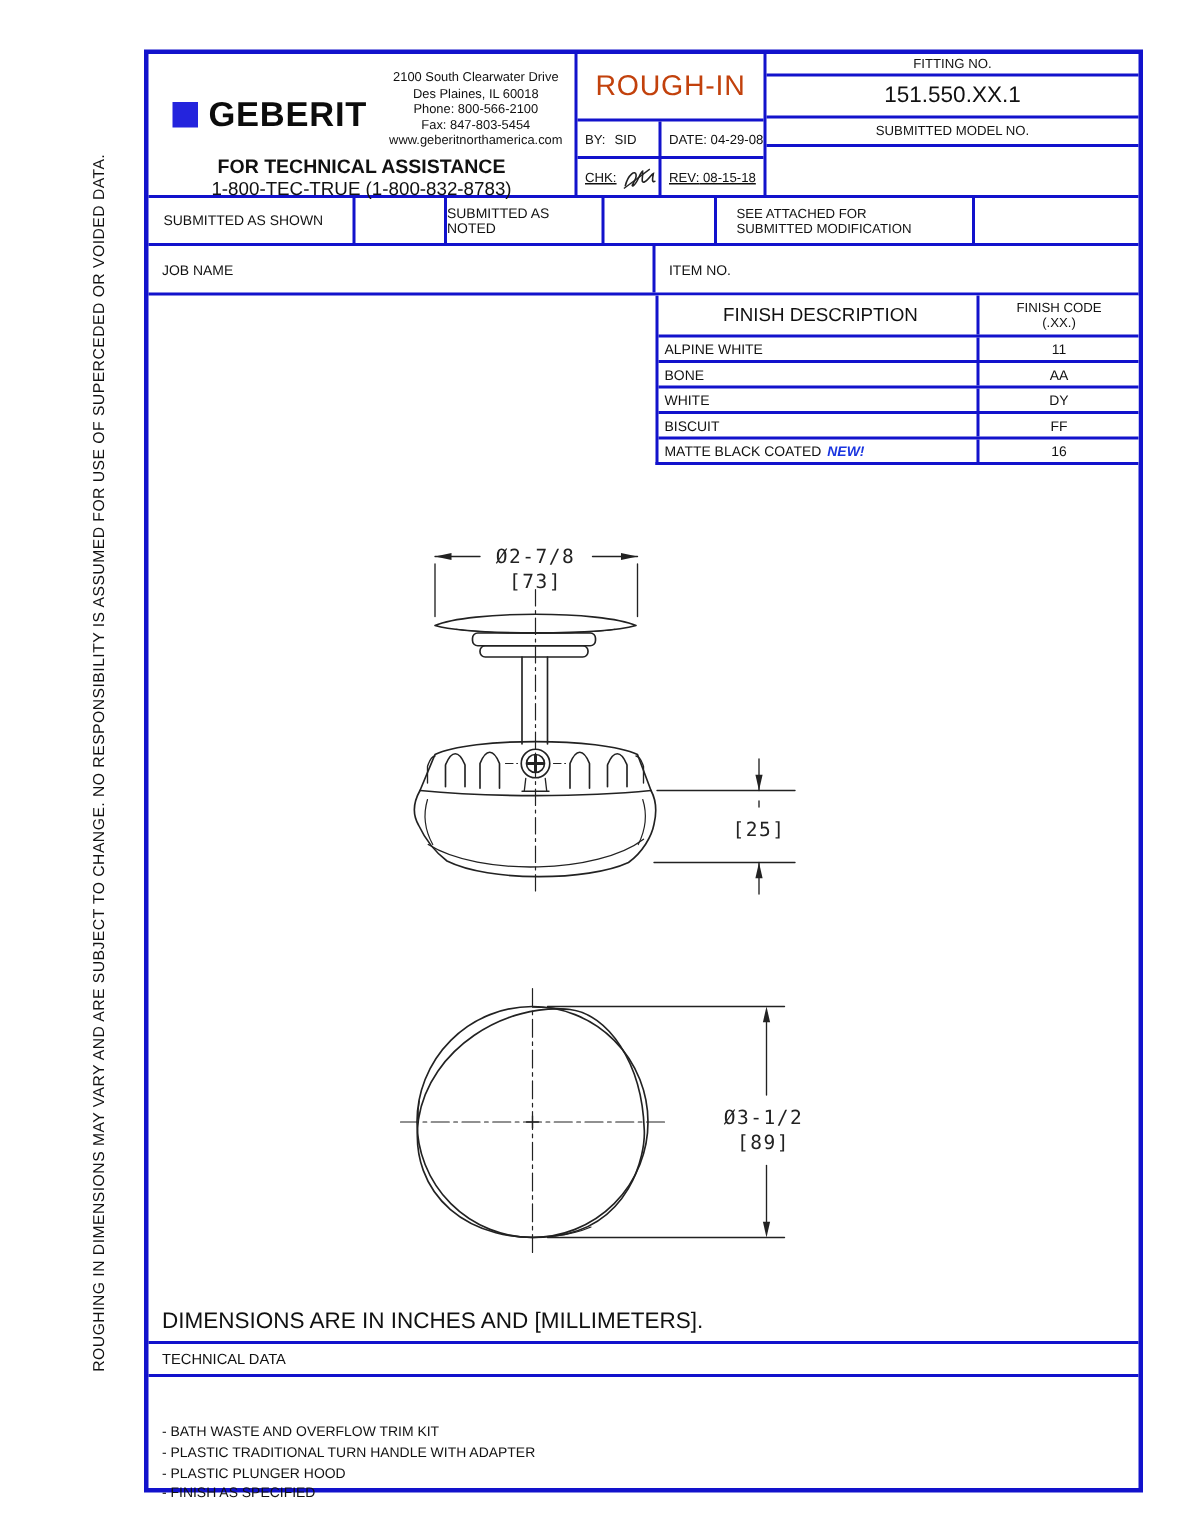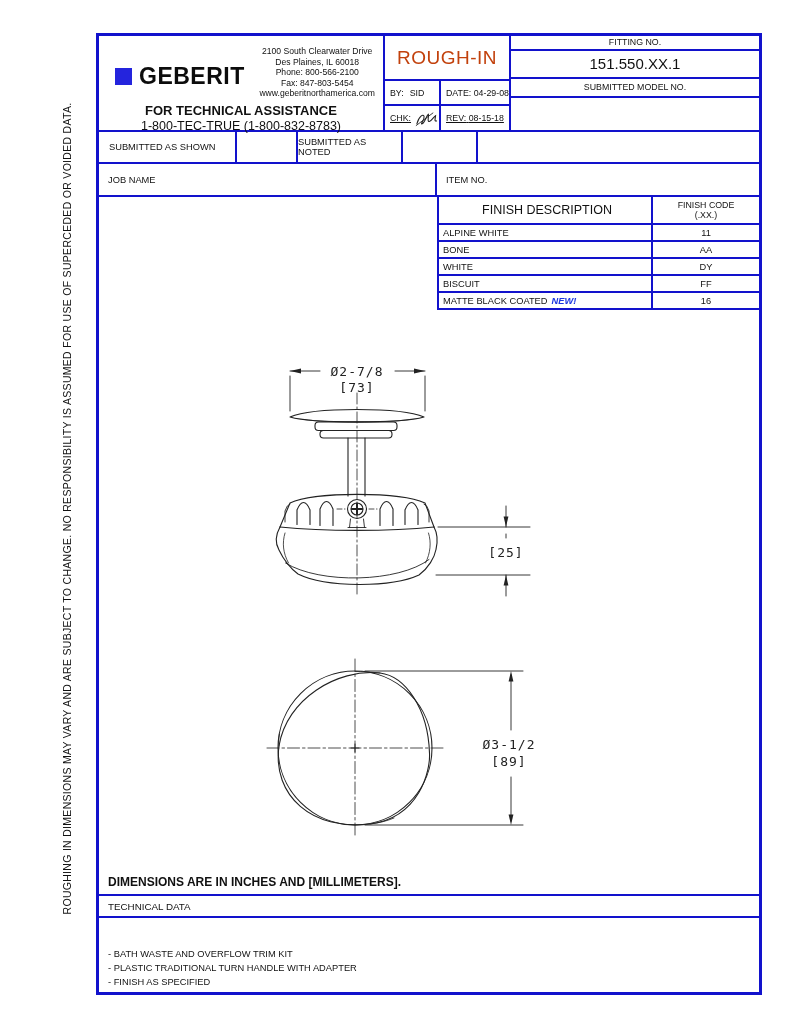--- a/index.html
+++ b/index.html
@@ -69,21 +69,21 @@
   .ft-hdr .fc{font-size:8.8px;line-height:10.5px;text-align:center;display:flex;flex-direction:column;justify-content:center;}
   .ft-row{display:flex;height:15px;border-bottom:2px solid #1212cc;font-size:9.3px;}
   .ft-row:last-child{border-bottom:none;}
   .fd{width:214px;flex:none;border-right:2px solid #1212cc;box-sizing:border-box;padding-left:4px;display:flex;align-items:center;}
   .fc{flex:1;display:flex;align-items:center;justify-content:center;}
   .new-flag{color:#1a35e0;font-style:italic;font-weight:bold;margin-left:4px;}
   
   .drawing{position:absolute;left:0;top:0;}
   .dimtxt{font-family:"DejaVu Sans Mono",monospace;font-size:13px;fill:#222;letter-spacing:1px;}
   
-  .units-note{position:absolute;left:9px;bottom:5px;font-size:12px;font-weight:bold;}
+  .units-note{position:absolute;left:9px;bottom:5px;font-size:15px;}
   
   .tech-band{height:20px;border-bottom:2px solid #1212cc;display:flex;align-items:center;padding-left:9px;font-size:9.8px;flex:none;}
   .tech-list{flex:1;padding:30px 0 0 9px;font-size:9.3px;line-height:13.8px;}
 </style>
 </head>
 <body>
 
 <div id="page">
 
   <div class="side-note">ROUGHING IN DIMENSIONS MAY VARY AND ARE SUBJECT TO CHANGE.  NO RESPONSIBILITY IS ASSUMED FOR USE OF SUPERCEDED OR VOIDED DATA.</div>
@@ -145,20 +145,26 @@
         <div class="model-label">SUBMITTED MODEL NO.</div>
         <div class="model-empty"></div>
       </div>
     </div>
 
     <div class="submit-row">
       <div class="sub-cell sc1">SUBMITTED AS SHOWN</div>
       <div class="sub-cell sc2"></div>
       <div class="sub-cell sc3">SUBMITTED AS NOTED</div>
       <div class="sub-cell sc4"></div>
+      <div class="sub-cell sc5">
+        <div>
+          <div>SEE ATTACHED FOR</div>
+          <div>SUBMITTED MODIFICATION</div>
+        </div>
+      </div>
       <div class="sub-cell sc6"></div>
     </div>
 
     <div class="job-row">
       <div class="job-cell">JOB NAME</div>
       <div class="item-cell">ITEM NO.</div>
     </div>
 
     <div class="content">
 
@@ -300,17 +306,18 @@
 
       <div class="units-note">DIMENSIONS ARE IN INCHES AND [MILLIMETERS].</div>
     </div>
 
     <div class="tech-band">
       <span>TECHNICAL DATA</span>
     </div>
     <div class="tech-list">
       <div>- BATH WASTE AND OVERFLOW TRIM KIT</div>
       <div>- PLASTIC TRADITIONAL TURN HANDLE WITH ADAPTER</div>
+      <div>- PLASTIC PLUNGER HOOD</div>
       <div>- FINISH AS SPECIFIED</div>
     </div>
 
   </div>
 </div>
 
 </body></html>

